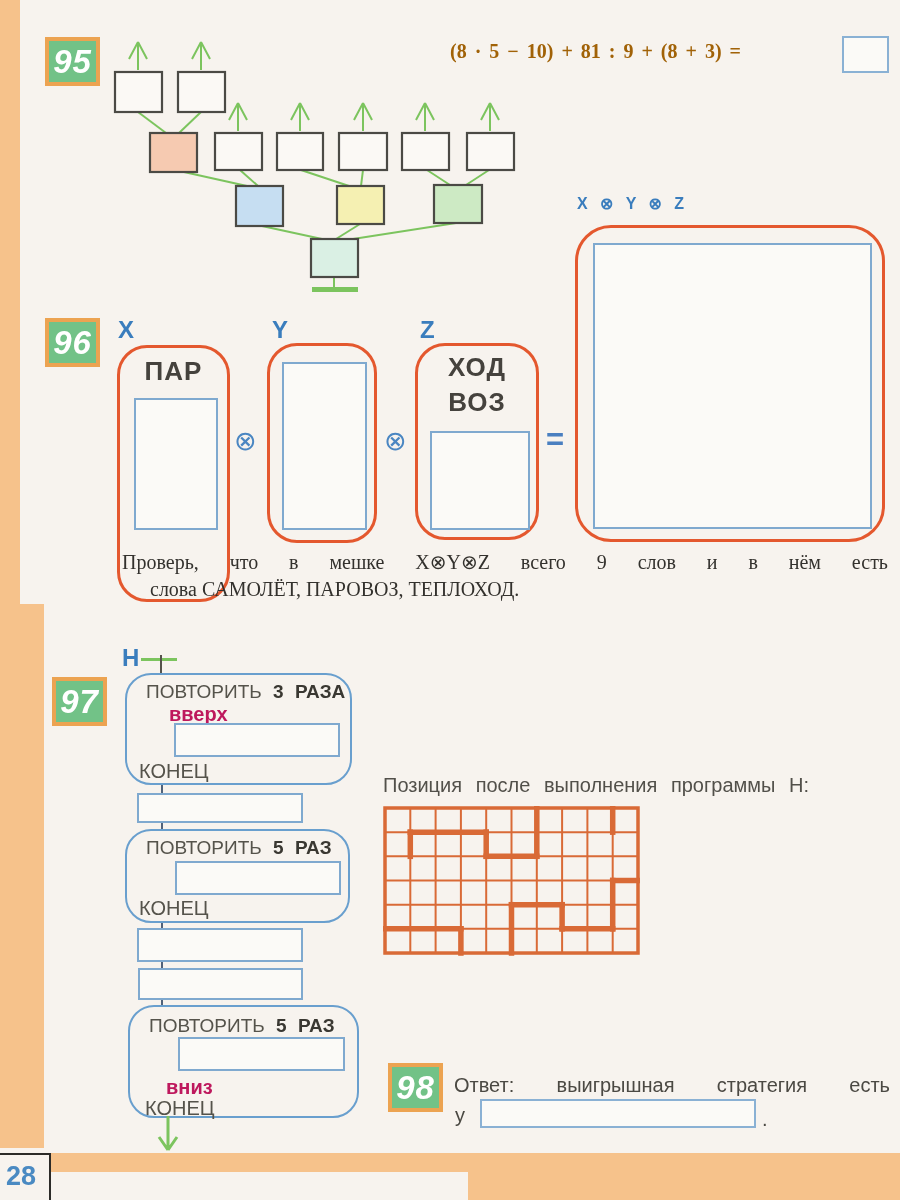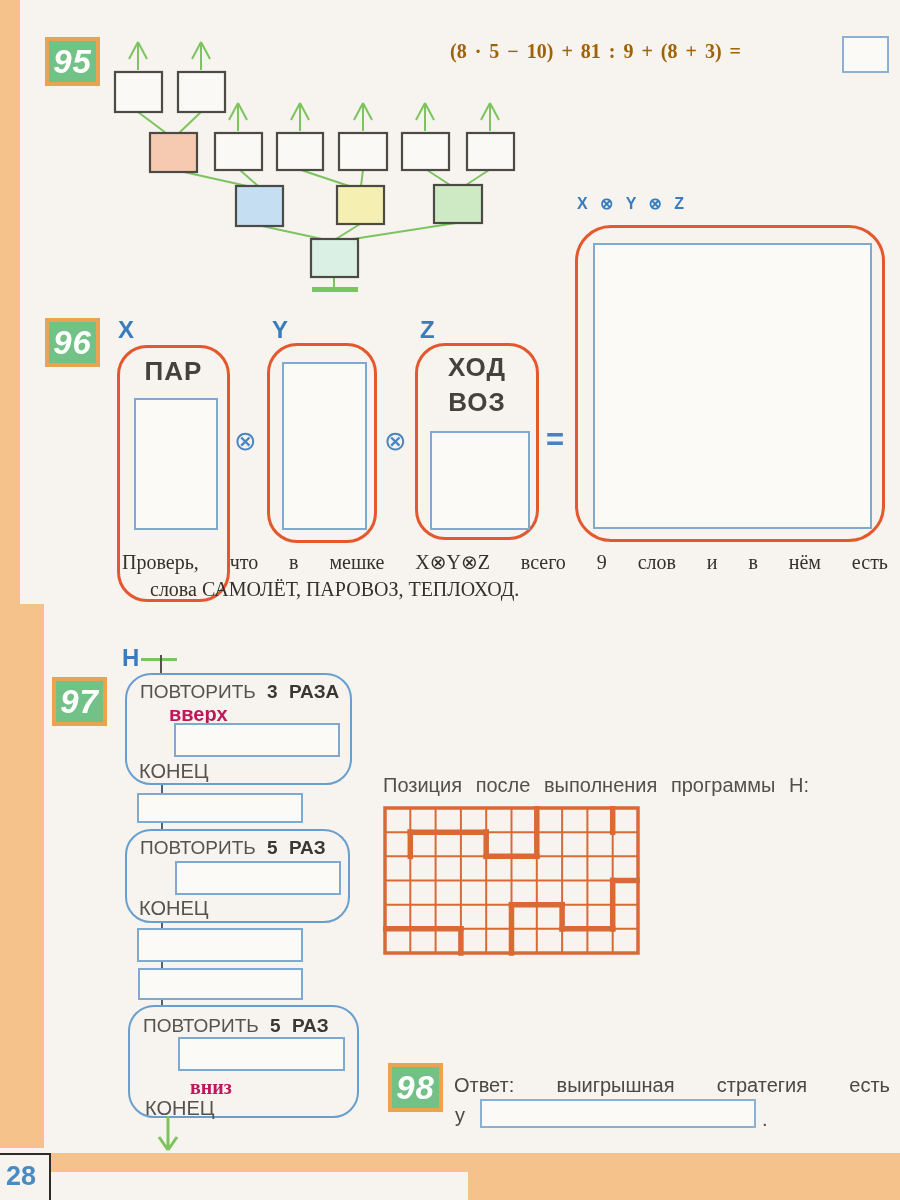--- a/index.html
+++ b/index.html
@@ -30,21 +30,21 @@
   .result-label{position:absolute;color:#3a7dbd;font-weight:bold;font-size:16px;
                 letter-spacing:2px;word-spacing:4px;}
   
   .check{position:absolute;font-family:"Liberation Serif",serif;color:#33312d;font-size:20px;}
   .check .title{font-weight:bold;height:28px;}
   .jline{height:28px;overflow:hidden;text-align:justify;}
   .jline::after{content:"";display:inline-block;width:100%;height:0;}
   .nline{height:28px;margin-left:28px;}
   
   .pblock{position:absolute;box-sizing:border-box;border:2.5px solid #699fce;border-radius:26px;}
-  .pheader{position:absolute;left:13px;top:6px;font-size:19px;color:#55534b;
+  .pheader{position:absolute;left:19px;top:6px;font-size:19px;color:#55534b;
            white-space:nowrap;word-spacing:6px;}
   .pheader b{color:#3a3832;}
   .pcmd{position:absolute;font-weight:bold;color:#be185d;font-size:20px;}
   .pfooter{position:absolute;font-size:20px;color:#55534b;}
   .prect{position:absolute;box-sizing:border-box;border:2px solid #7fa9cf;background:#fbfaf7;}
   .connector{position:absolute;width:2px;background:#50627a;}
   .hdash{position:absolute;background:#7cc45e;}
   .htick{position:absolute;background:#55534b;}
   
   .caption{position:absolute;font-size:20px;color:#52504a;word-spacing:8px;white-space:nowrap;}
@@ -167,21 +167,21 @@
   <div class="connector" style="left:161px;top:962px;height:6px;"></div>
   <div class="prect" style="left:138px;top:968px;width:165px;height:32px;"></div>
   <div class="connector" style="left:161px;top:1000px;height:5px;"></div>
 
   <div class="pblock" style="left:128px;top:1005px;width:231px;height:113px;">
     <div class="pheader" style="top:8px;">
       <span>ПОВТОРИТЬ</span>
       <b>5 РАЗ</b>
     </div>
     <div class="prect" style="left:48px;top:30px;width:167px;height:34px;"></div>
-    <div class="pcmd" style="left:60px;top:69px;font-family:Liberation Serif, serif;">вниз</div>
+    <div class="pcmd" style="left:36px;top:69px;">вниз</div>
     <div class="pfooter" style="left:15px;top:90px;">КОНЕЦ</div>
   </div>
   <svg class="abs" style="left:150px;top:1114px;" width="36" height="42" viewBox="0 0 36 42">
     <path d="M18 2 V34 M9 23 L18 36 M27 23 L18 36" stroke="#7cc45e" stroke-width="3" fill="none"></path>
   </svg>
 
   <div class="caption" style="left:383px;top:774px;">Позиция после выполнения программы Н:</div>
   <svg id="grid-svg" class="abs" style="left:383px;top:806px;" width="257" height="150" viewBox="-2 -2 257 150">
       <line x1="0" y1="0" x2="0" y2="145.02" stroke="#d96a36" stroke-width="2"></line>
       <line x1="25.3" y1="0" x2="25.3" y2="145.02" stroke="#d96a36" stroke-width="2"></line>

